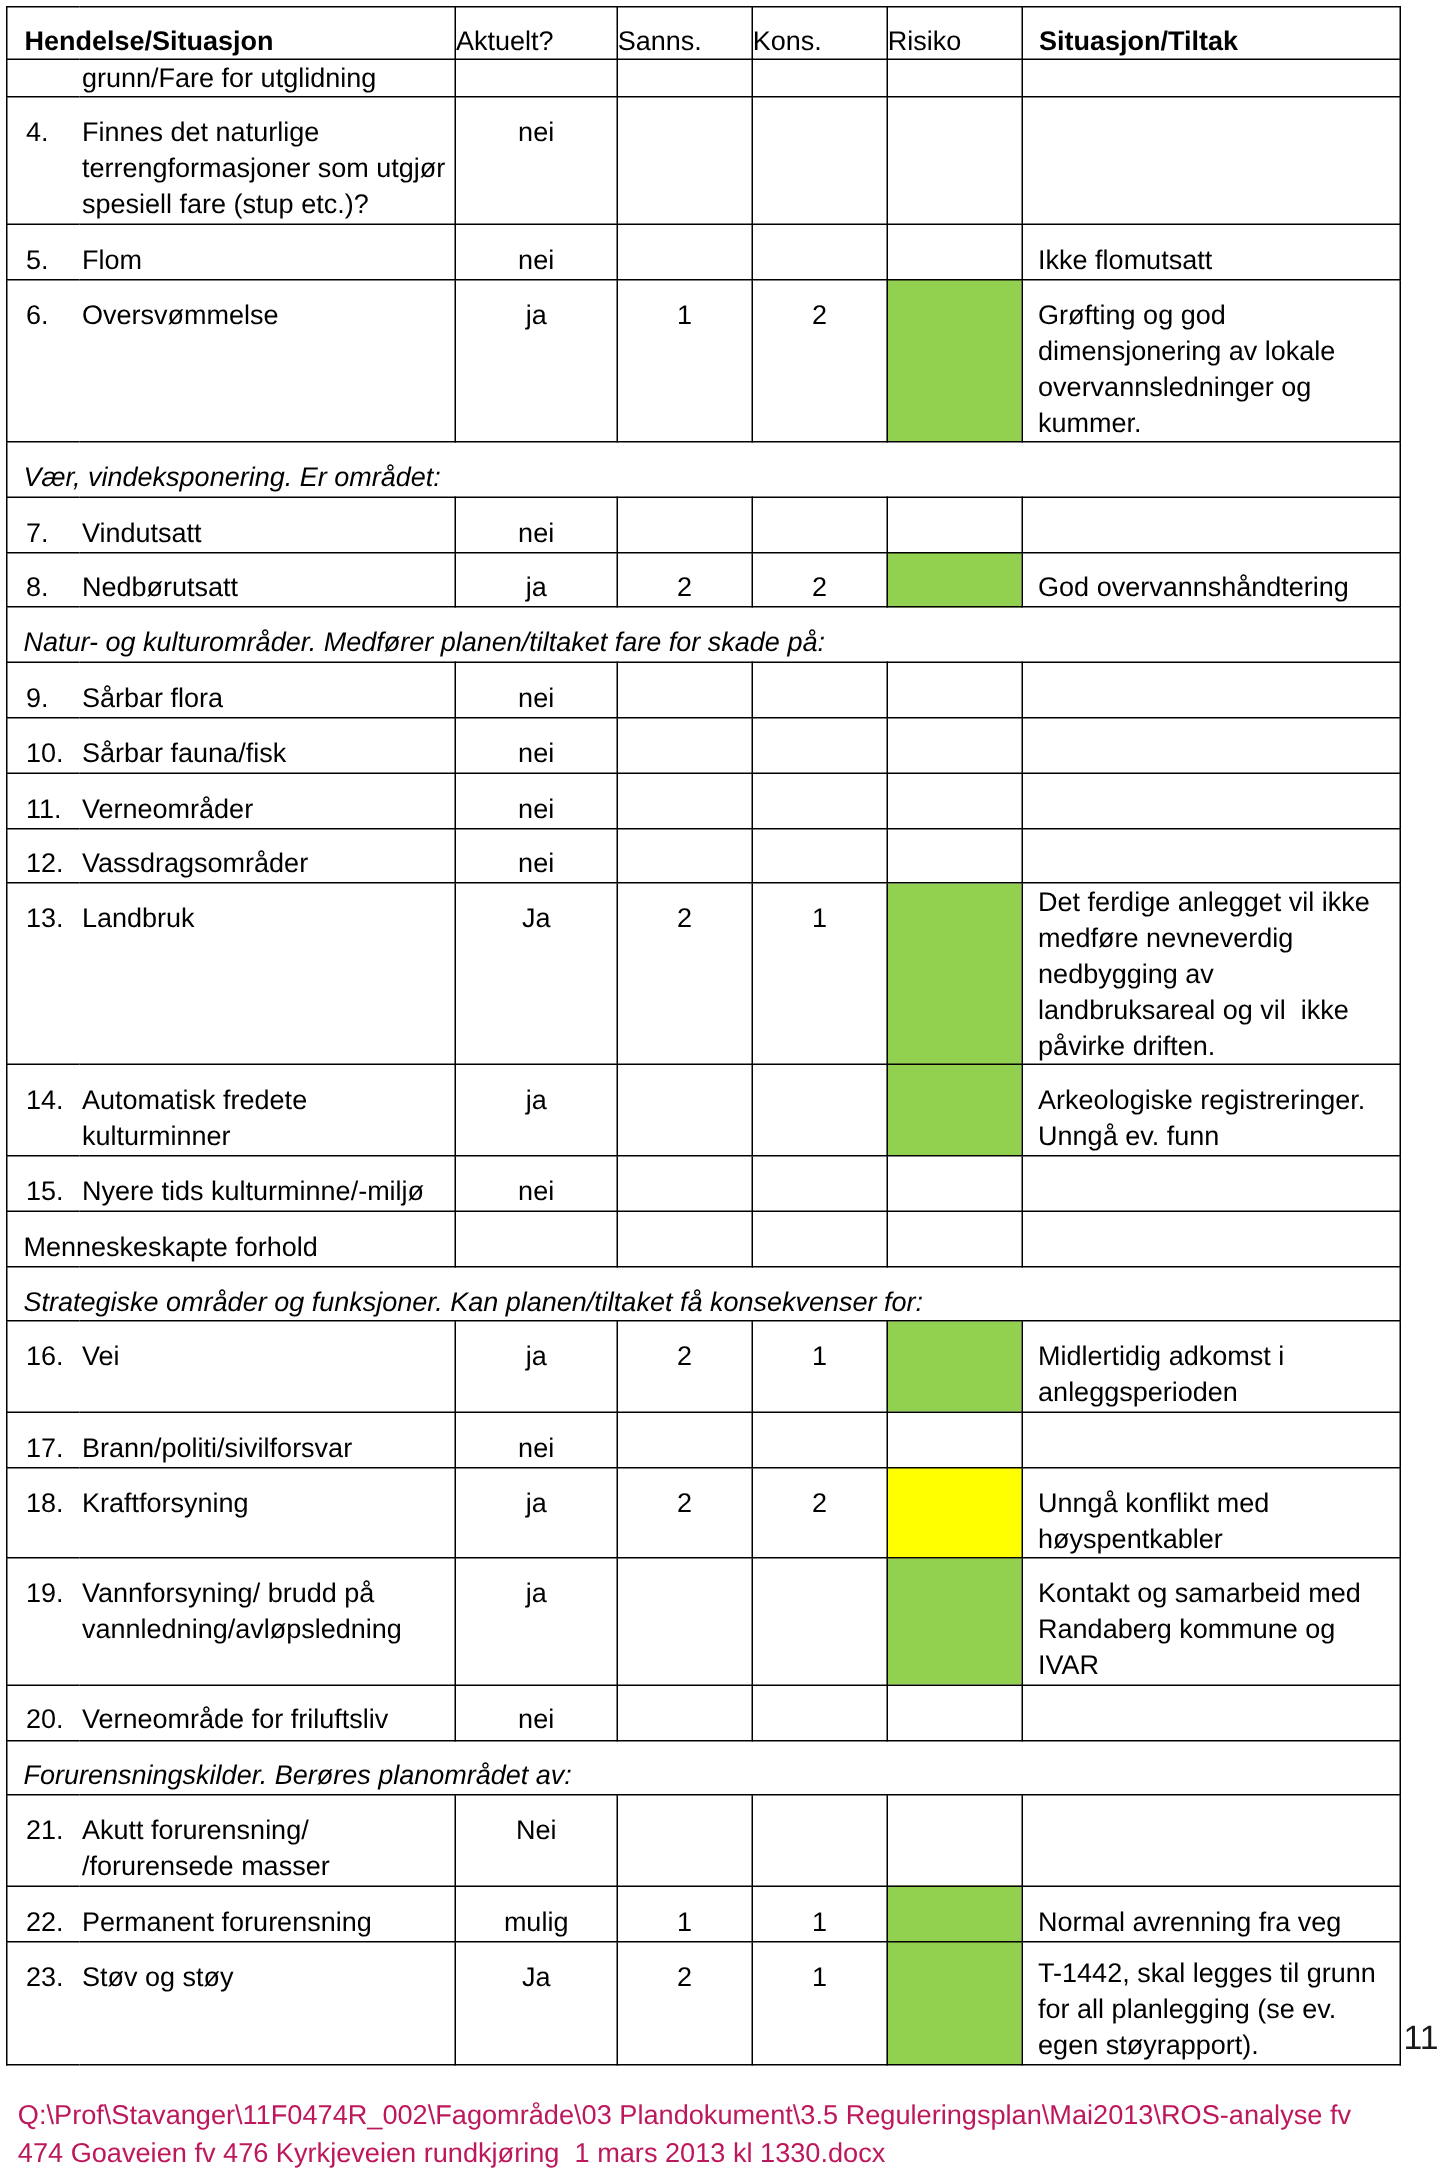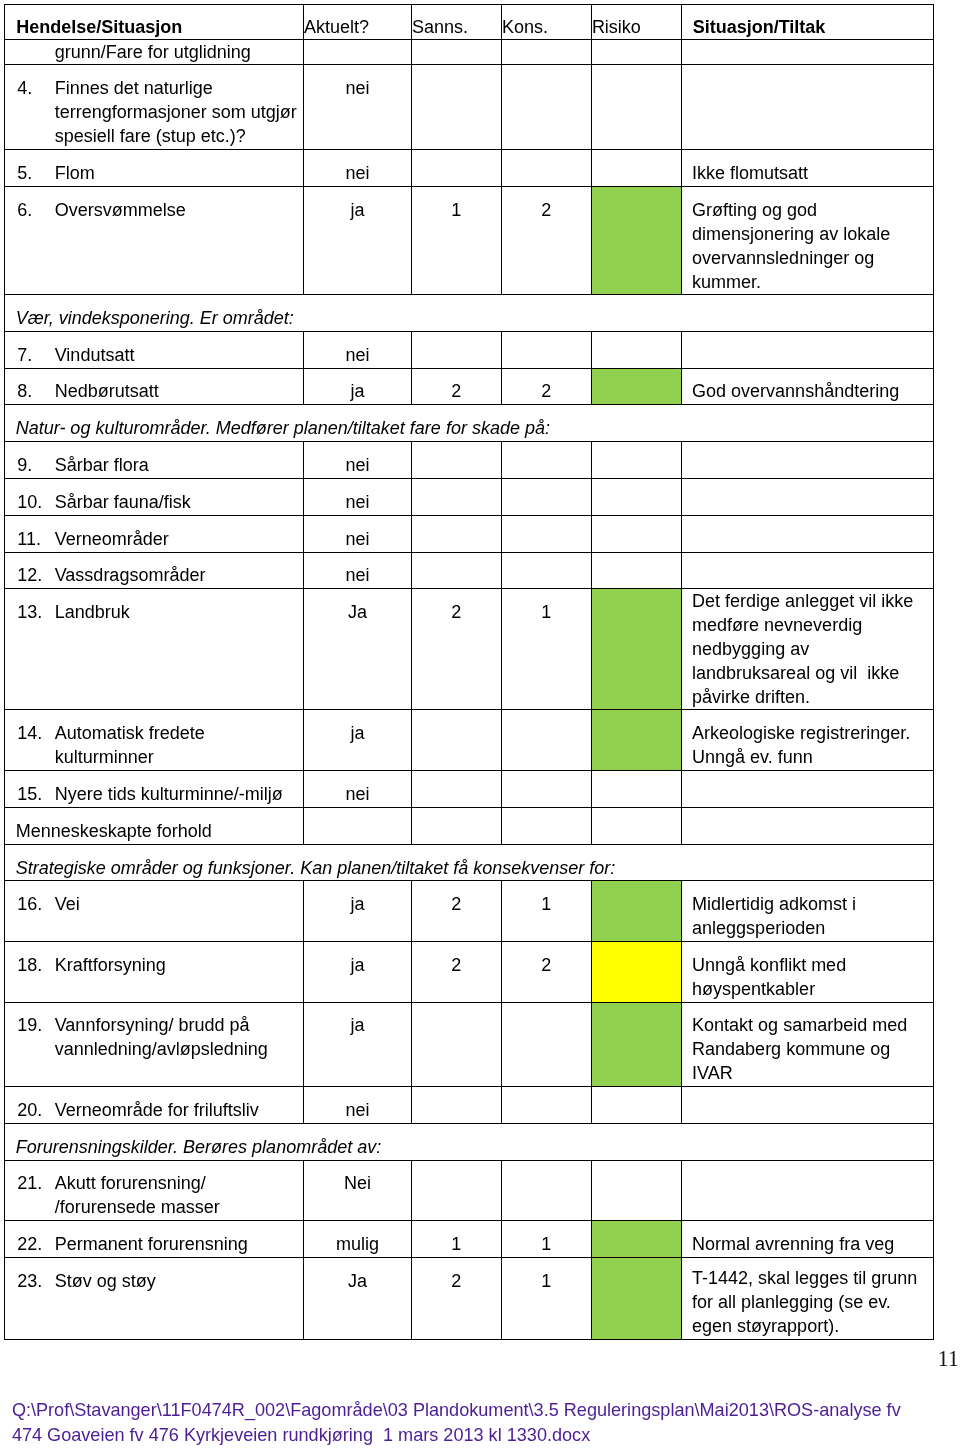--- a/index.html
+++ b/index.html
@@ -45,27 +45,27 @@
   table.ros td.c-komm{padding-left:10.3px;padding-right:1px;}
   table.ros td.c-sec{padding-left:10.3px;}
   table.ros td.green{background:#92d050;}
   table.ros td.yellow{background:#ffff00;}
   table.ros th.hdr{font-weight:bold;padding-left:10.9px;padding-top:10px;}
   table.ros th.hdrc{font-weight:normal;text-align:left;padding-top:10px;}
   table.ros td.sec-ital{font-style:italic;}
   table.ros td.sec-bold{font-weight:normal;}
   .footer{
     position:absolute;left:11.9px;top:1397.5px;width:940px;
-    font-size:18.1px;color:#4c1d95;line-height:25.6px;
+    font-size:18.1px;color:#be185d;line-height:25.6px;
     white-space:pre;
   }
   .footer span{display:block;}
   .pageno{
     position:absolute;left:914.8px;top:1349px;width:44.3px;text-align:right;
-    font-size:22.5px;color:#1a1a1a;line-height:20px;font-family:Liberation Serif, serif;
+    font-size:22.5px;color:#1a1a1a;line-height:20px;
   }
 
 </style>
 </head>
 <body>
 
 <div class="page">
   <table class="ros">
     <colgroup>
       <col class="col-num">
@@ -209,20 +209,28 @@
         <td class="c-sec sec-ital" colspan="7">Strategiske områder og funksjoner. Kan planen/tiltaket få konsekvenser for:</td>
       </tr>
       <tr style="height:60.4px">
         <td class="c-first" colspan="2"><span class="num">16.</span><span class="lbl">Vei</span></td>
         <td class="c-akt">ja</td>
         <td class="c-sann">2</td>
         <td class="c-kons">1</td>
         <td class="c-risk green" style="background: rgb(146, 208, 80);"></td>
         <td class="c-komm">Midlertidig adkomst i anleggsperioden</td>
       </tr>
+      <tr style="height:36.9px">
+        <td class="c-first" colspan="2"><span class="num">17.</span><span class="lbl">Brann/politi/sivilforsvar</span></td>
+        <td class="c-akt">nei</td>
+        <td class="c-sann"></td>
+        <td class="c-kons"></td>
+        <td class="c-risk"></td>
+        <td class="c-komm"></td>
+      </tr>
       <tr style="height:60.7px">
         <td class="c-first" colspan="2"><span class="num">18.</span><span class="lbl">Kraftforsyning</span></td>
         <td class="c-akt">ja</td>
         <td class="c-sann">2</td>
         <td class="c-kons">2</td>
         <td class="c-risk yellow" style="background: rgb(255, 255, 0);"></td>
         <td class="c-komm">Unngå konflikt med høyspentkabler</td>
       </tr>
       <tr style="height:84.2px">
         <td class="c-first" colspan="2"><span class="num">19.</span><span class="lbl">Vannforsyning/ brudd på vannledning/avløpsledning</span></td>

